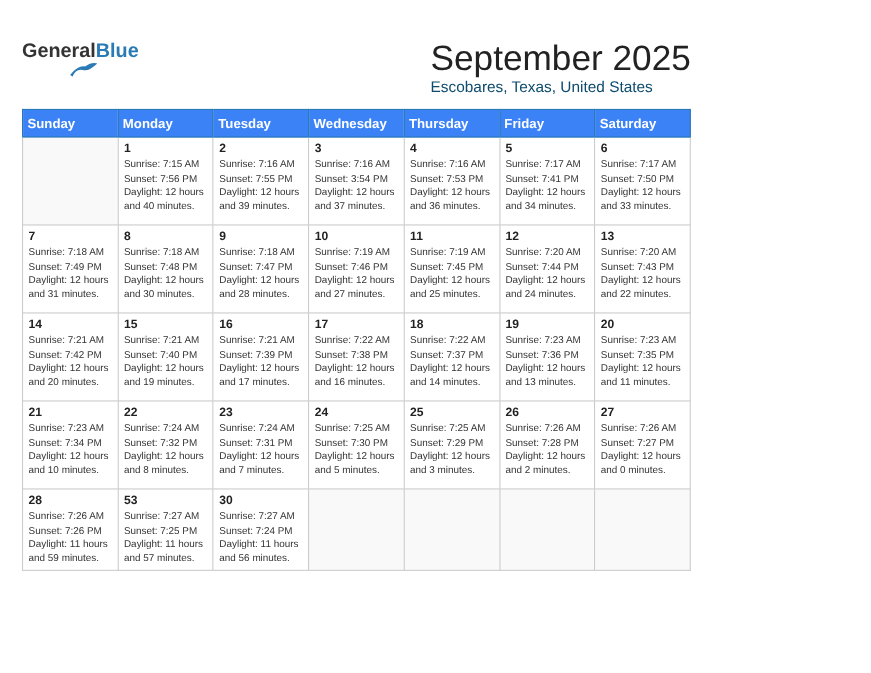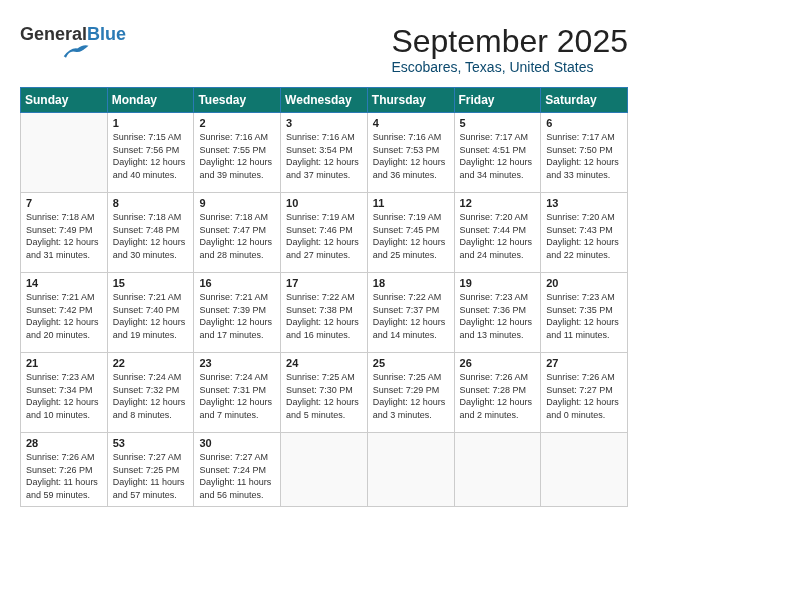--- a/index.html
+++ b/index.html
@@ -5,21 +5,22 @@
     * { box-sizing: border-box; margin: 0; padding: 0; }
     body {
       font-family: Arial, sans-serif;
       background: #fff;
       width: 792px;
       height: 612px;
       overflow: hidden;
     }
     .container {
       width: 648px;
-      padding: 24px 20px 10px 20px;
+      padding: 0 20px 10px 20px;
+      margin-top: 36px;
     }
     .header {
       display: flex;
       justify-content: space-between;
       align-items: flex-start;
       margin-bottom: 12px;
     }
     .logo {
       display: flex;
       align-items: flex-start;
@@ -37,21 +38,21 @@
     .location {
       font-size: 14px;
       color: #0c4a6e;
     }
     table {
       width: 100%;
       border-collapse: collapse;
       table-layout: fixed;
     }
     th {
-      background-color: #0f766e;
+      background-color: #3b82f6;
       color: #fff;
       font-size: 12px;
       font-weight: bold;
       padding: 5px 4px;
       text-align: left;
       border: 1px solid #2a7ab5;
     }
     td {
       border: 1px solid #ccc;
       vertical-align: top;
@@ -139,21 +140,21 @@
           <td>
             <div class="day-num">4</div>
             <div class="cell-text">Sunrise: 7:16 AM</div>
             <div class="cell-text">Sunset: 7:53 PM</div>
             <div class="cell-text">Daylight: 12 hours</div>
             <div class="cell-text">and 36 minutes.</div>
           </td>
           <td>
             <div class="day-num">5</div>
             <div class="cell-text">Sunrise: 7:17 AM</div>
-            <div class="cell-text">Sunset: 4:51 PM</div>
+            <div class="cell-text">Sunset: 7:41 PM</div>
             <div class="cell-text">Daylight: 12 hours</div>
             <div class="cell-text">and 34 minutes.</div>
           </td>
           <td>
             <div class="day-num">6</div>
             <div class="cell-text">Sunrise: 7:17 AM</div>
             <div class="cell-text">Sunset: 7:50 PM</div>
             <div class="cell-text">Daylight: 12 hours</div>
             <div class="cell-text">and 33 minutes.</div>
           </td>

